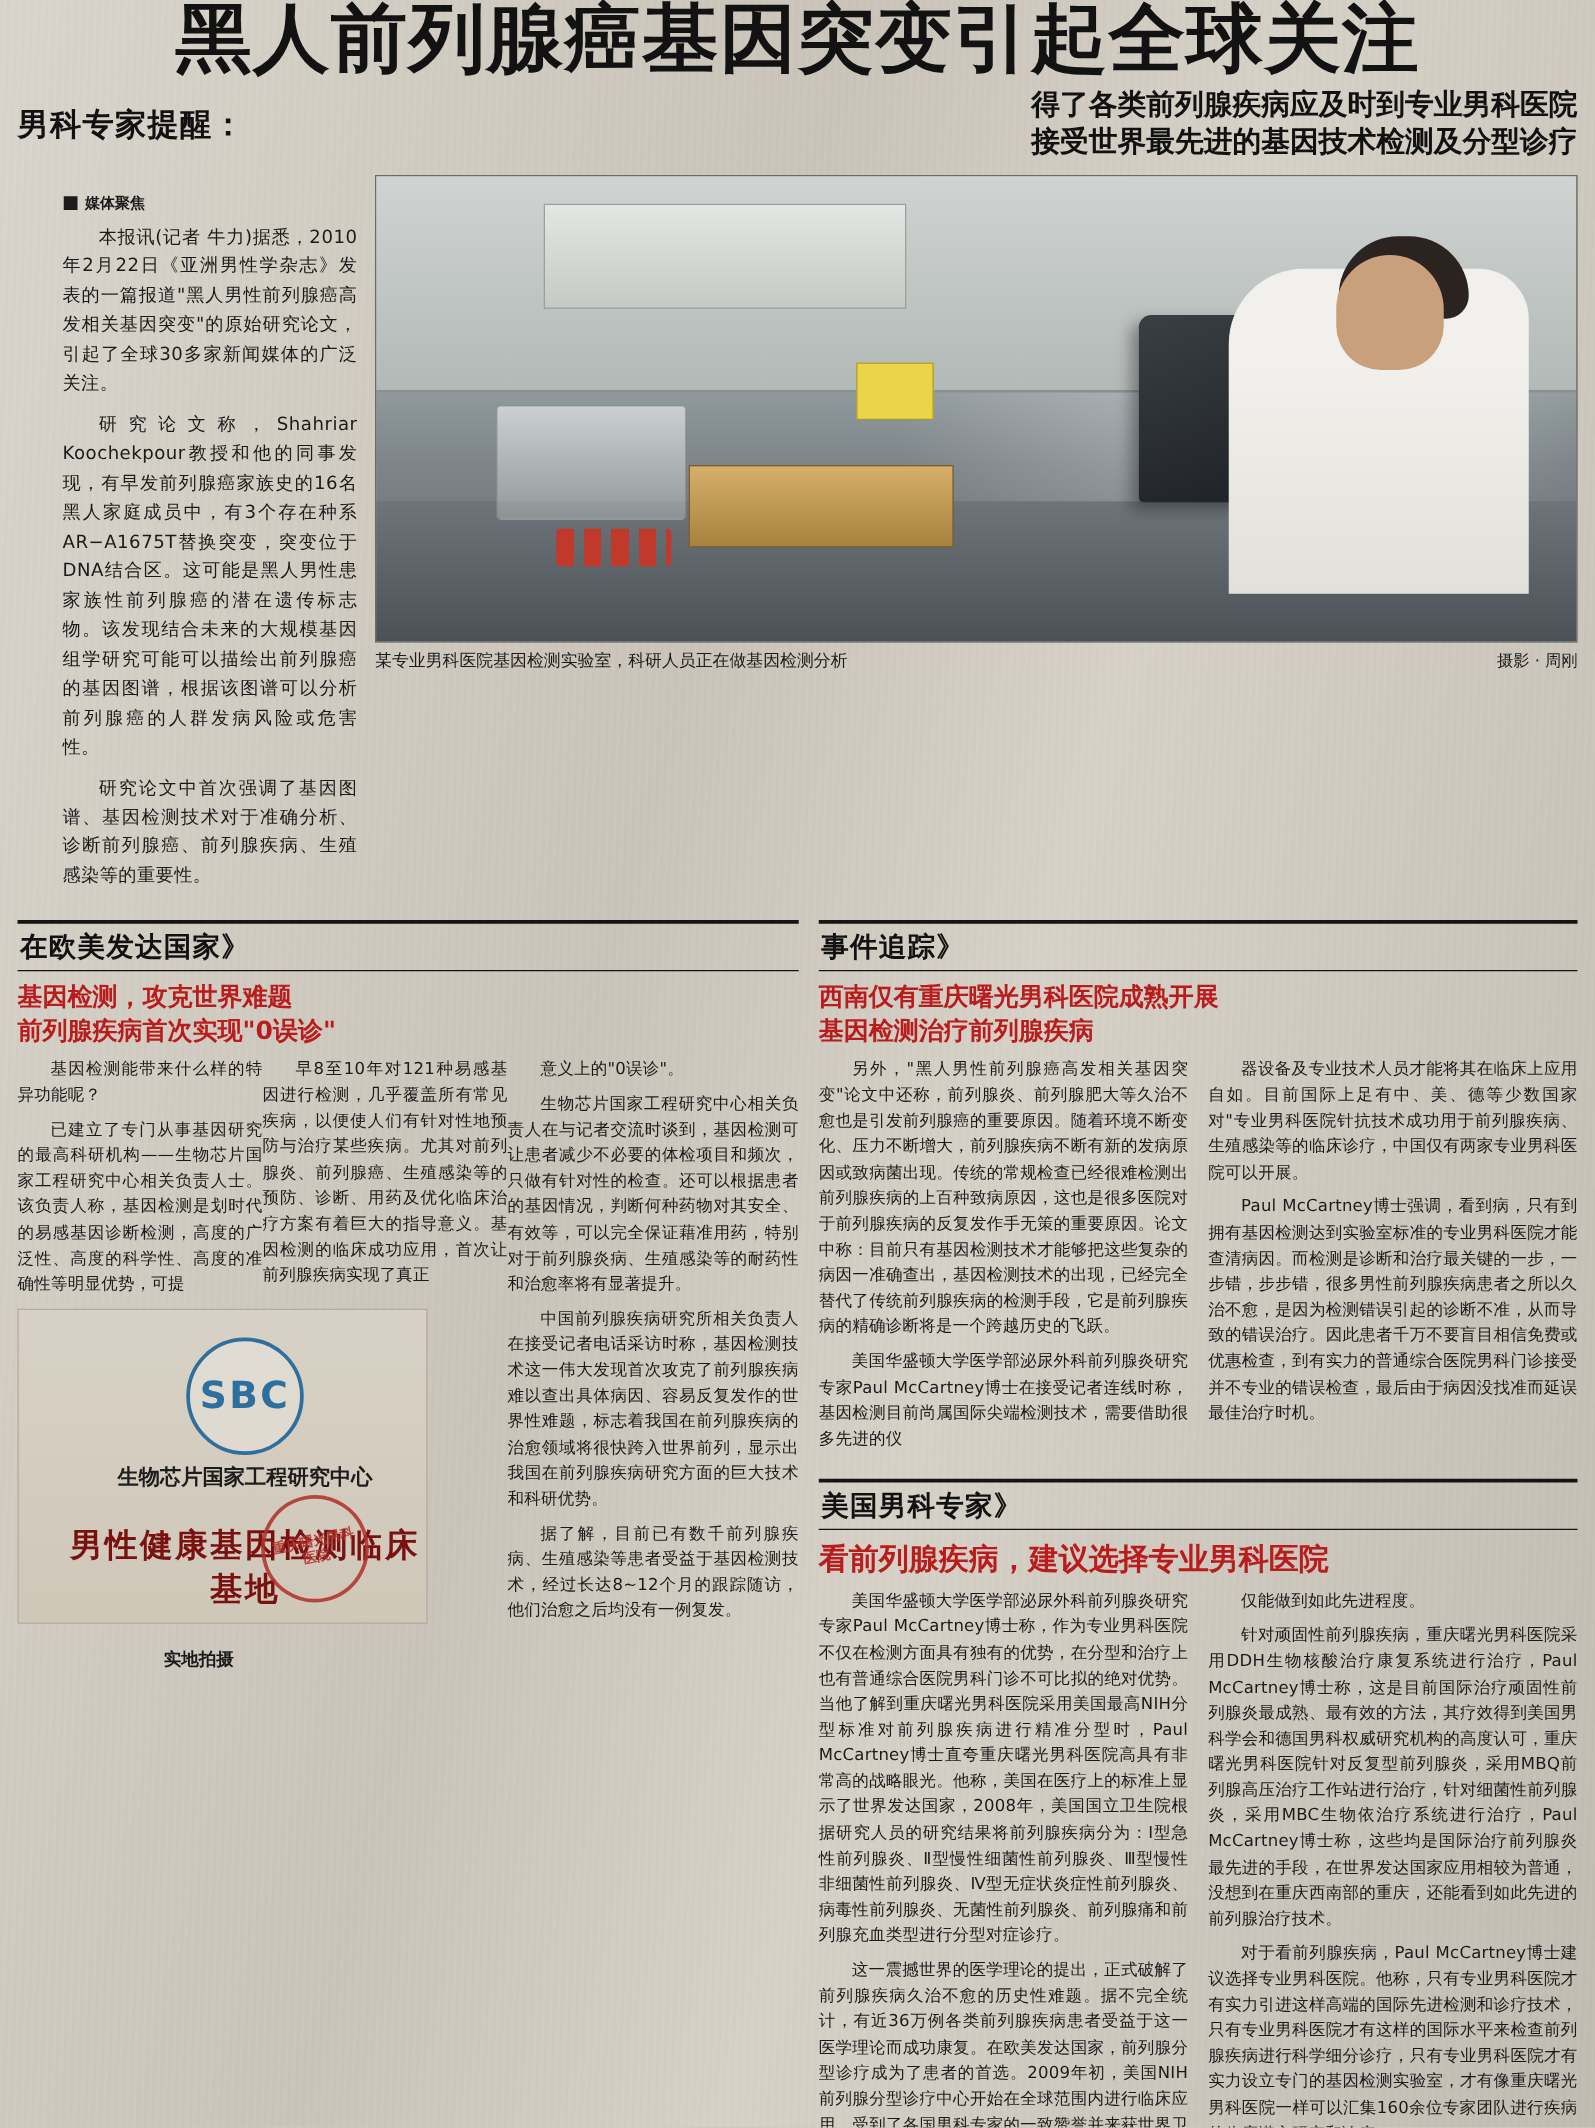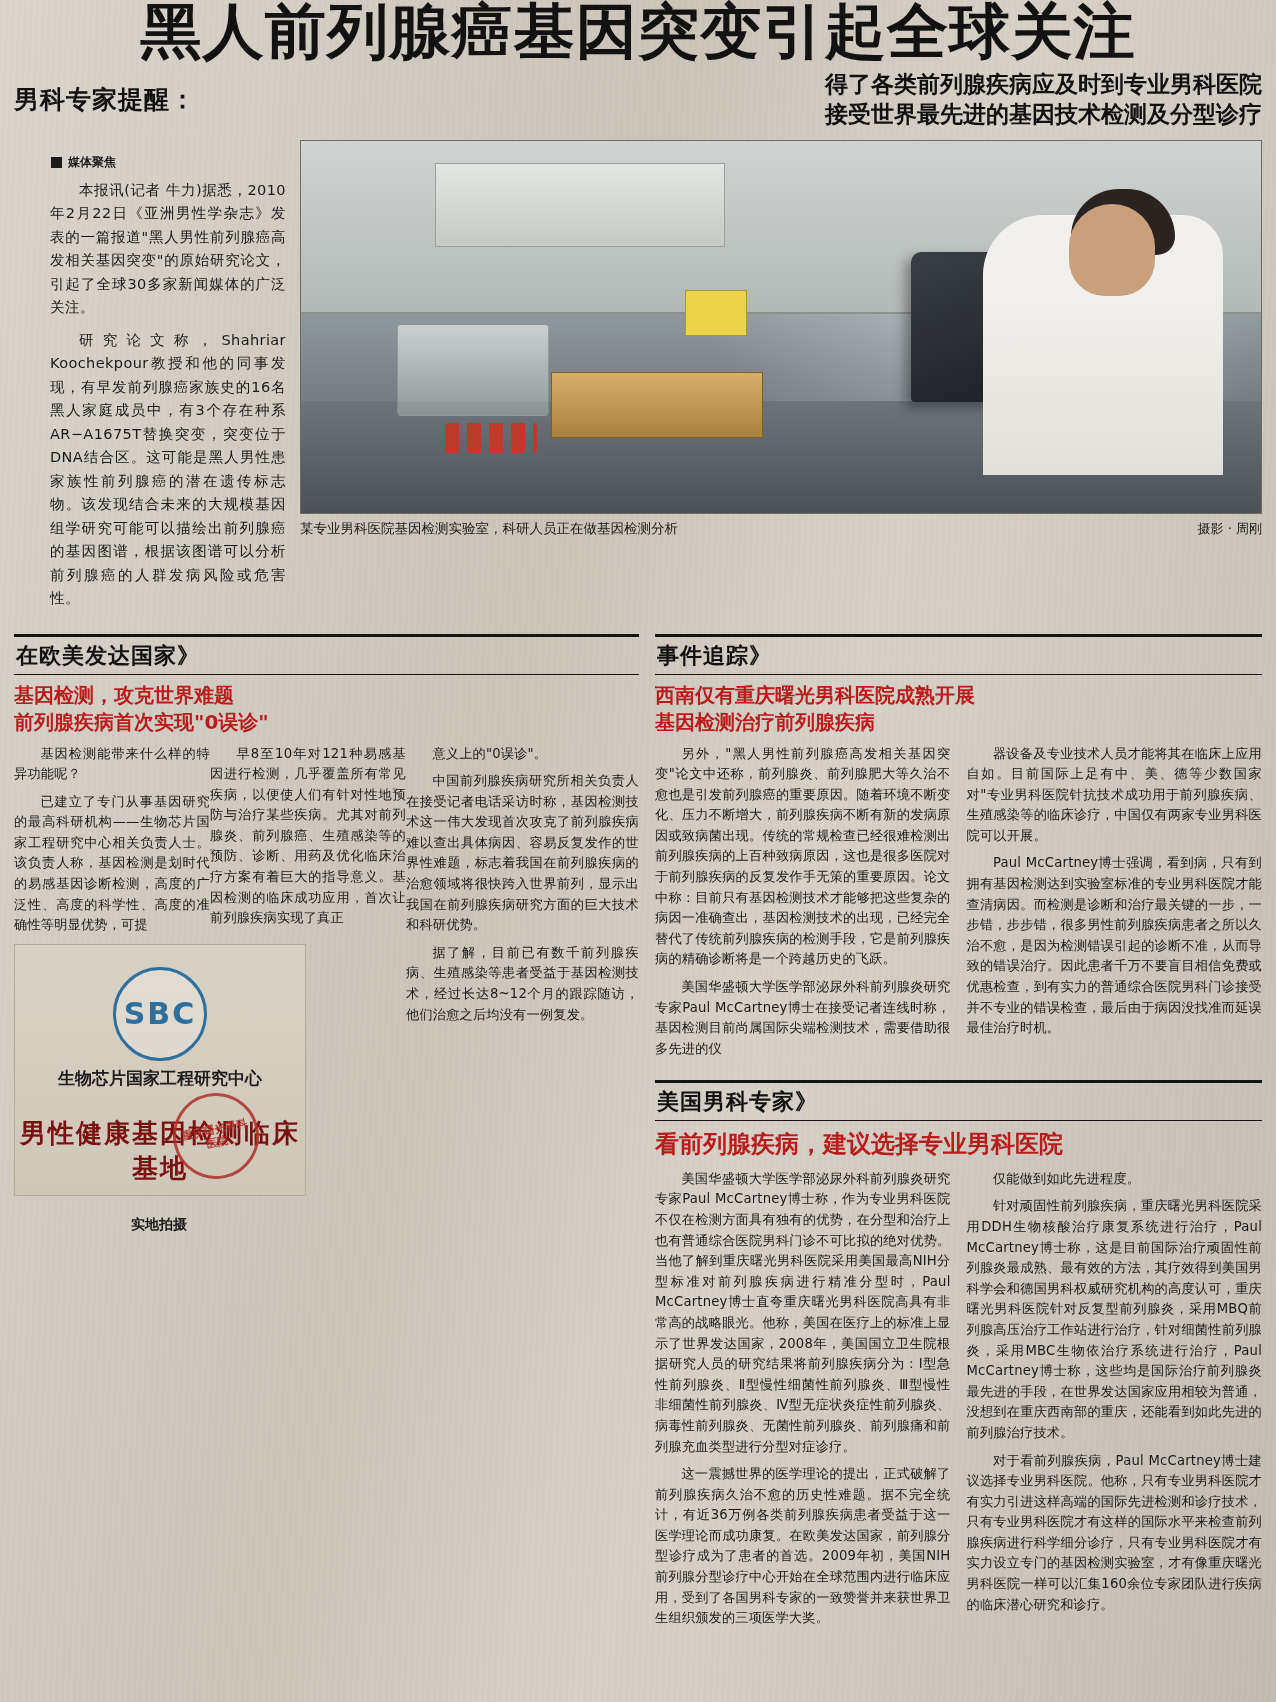--- a/index.html
+++ b/index.html
@@ -176,20 +176,21 @@
 
   
   .adbox{
     width:290px;height:250px;
     background:linear-gradient(180deg,#d8d2c6,#cfc7b8);
     border:1px solid #b3ab9c;
     margin:8px 0 4px 0;
     position:relative;
     text-align:center;
     overflow:hidden;
+    padding-left:36px;
   }
   .sbc-logo{
     width:88px;height:88px;border-radius:50%;
     border:3px solid #2f6f9e;margin:22px auto 6px auto;
     display:flex;align-items:center;justify-content:center;
     color:#2f6f9e;font-size:30px;font-weight:bold;letter-spacing:2px;
     background:rgba(255,255,255,.25);
   }
   .sbc-name{font-size:17px;font-weight:bold;color:#1d1d1d;}
   .sbc-base{font-size:26px;font-weight:bold;color:#7a1111;margin-top:26px;letter-spacing:2px;}
@@ -221,20 +222,21 @@
   </div>
 
   <div class="top">
     <div class="lead-col">
       <div class="kicker">
         <span class="sq"></span>
         <span>媒体聚焦</span>
       </div>
       <p class="lead-p">本报讯(记者 牛力)据悉，2010年2月22日《亚洲男性学杂志》发表的一篇报道"黑人男性前列腺癌高发相关基因突变"的原始研究论文，引起了全球30多家新闻媒体的广泛关注。</p>
       <p class="lead-p">研究论文称，Shahriar Koochekpour教授和他的同事发现，有早发前列腺癌家族史的16名黑人家庭成员中，有3个存在种系AR−A1675T替换突变，突变位于DNA结合区。这可能是黑人男性患家族性前列腺癌的潜在遗传标志物。该发现结合未来的大规模基因组学研究可能可以描绘出前列腺癌的基因图谱，根据该图谱可以分析前列腺癌的人群发病风险或危害性。</p>
+      <p class="lead-p">研究论文中首次强调了基因图谱、基因检测技术对于准确分析、诊断前列腺癌、前列腺疾病、生殖感染等的重要性。</p>
     </div>
 
     <div class="photo-col">
       <div class="photo">
         <div class="lab"></div>
         <div class="wallpanel"></div>
         <div class="shelf"></div>
         <div class="bench"></div>
         <div class="scope"></div>
         <div class="person"></div>
@@ -277,20 +279,21 @@
           </div>
           <div class="adlabel">实地拍摄</div>
         </div>
 
         <div style="width:196px;flex:0 0 196px;" class="bodytext">
           <p>早8至10年对121种易感基因进行检测，几乎覆盖所有常见疾病，以便使人们有针对性地预防与治疗某些疾病。尤其对前列腺炎、前列腺癌、生殖感染等的预防、诊断、用药及优化临床治疗方案有着巨大的指导意义。基因检测的临床成功应用，首次让前列腺疾病实现了真正</p>
         </div>
 
         <div style="flex:1;min-width:0;" class="bodytext">
           <p>意义上的"0误诊"。</p>
+          <p>生物芯片国家工程研究中心相关负责人在与记者交流时谈到，基因检测可让患者减少不必要的体检项目和频次，只做有针对性的检查。还可以根据患者的基因情况，判断何种药物对其安全、有效等，可以完全保证藉准用药，特别对于前列腺炎病、生殖感染等的耐药性和治愈率将有显著提升。</p>
           <p>中国前列腺疾病研究所相关负责人在接受记者电话采访时称，基因检测技术这一伟大发现首次攻克了前列腺疾病难以查出具体病因、容易反复发作的世界性难题，标志着我国在前列腺疾病的治愈领域将很快跨入世界前列，显示出我国在前列腺疾病研究方面的巨大技术和科研优势。</p>
           <p>据了解，目前已有数千前列腺疾病、生殖感染等患者受益于基因检测技术，经过长达8~12个月的跟踪随访，他们治愈之后均没有一例复发。</p>
         </div>
       </div>
     </div>
 
     <div class="mid-right">
       <div class="secbar">
         <div class="sechead">事件追踪》</div>
       </div>

